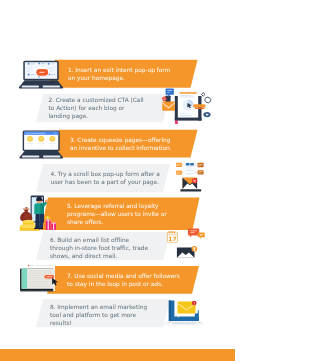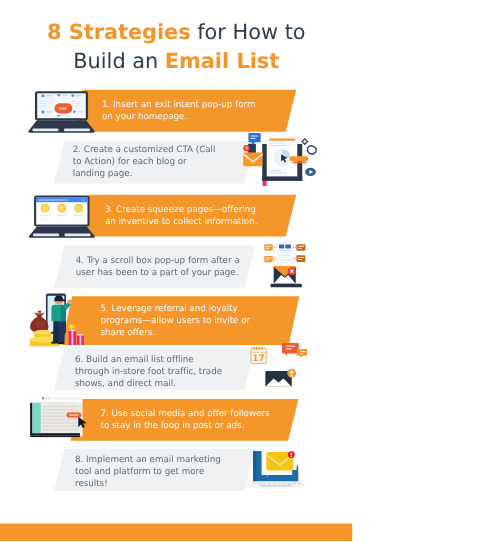--- a/index.html
+++ b/index.html
@@ -16,24 +16,20 @@
   .btext.g{color:#5d6d78;}
 
   .footbar{position:absolute;left:0;top:349px;width:235px;height:12px;background:#f4962a;}
   .ill{position:absolute;}
   svg{display:block;overflow:visible;}
 </style>
 </head>
 <body>
 
 <div class="page">
-  <div class="header">
-    <div class="hl"><span class="or">8 Strategies</span><span> for How to</span></div>
-    <div class="hl"><span>Build an </span><span class="or">Email List</span></div>
-  </div>
 
   <svg class="bands" width="235" height="361" viewBox="0 0 235 361">
     <polygon fill="#f4962a" points="55,59.8 197.5,59.8 190.5,87.8 48,87.8"></polygon>
     <polygon fill="#f0f1f2" points="43,94.1 170,94.1 163,122.3 36,122.3"></polygon>
     <polygon fill="#f4962a" points="59,129.8 197.5,129.8 190.5,157.6 52,157.6"></polygon>
     <polygon fill="#f0f1f2" points="43,163.9 170,163.9 163,192 36,192"></polygon>
     <polygon fill="#f4962a" points="48,197.5 199.5,197.5 192.5,230 41,230"></polygon>
     <polygon fill="#f0f1f2" points="43,231.7 170,231.7 163,260 36,260"></polygon>
     <polygon fill="#f4962a" points="54,266 199,266 192,293.8 47,293.8"></polygon>
     <polygon fill="#f0f1f2" points="43,299.1 170,299.1 163,327.2 36,327.2"></polygon>

